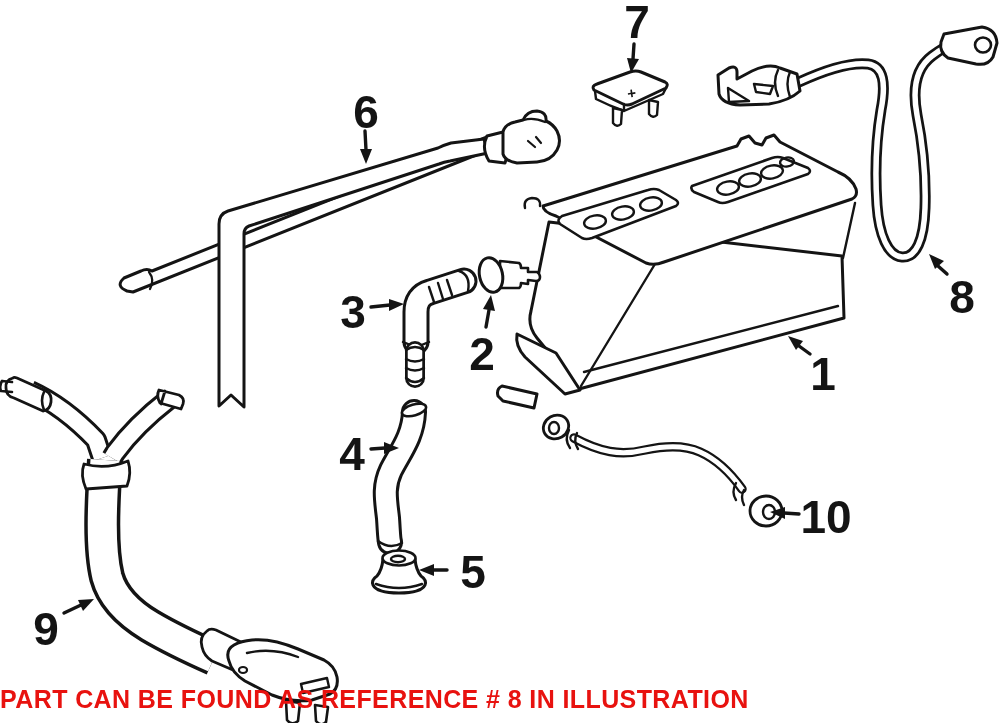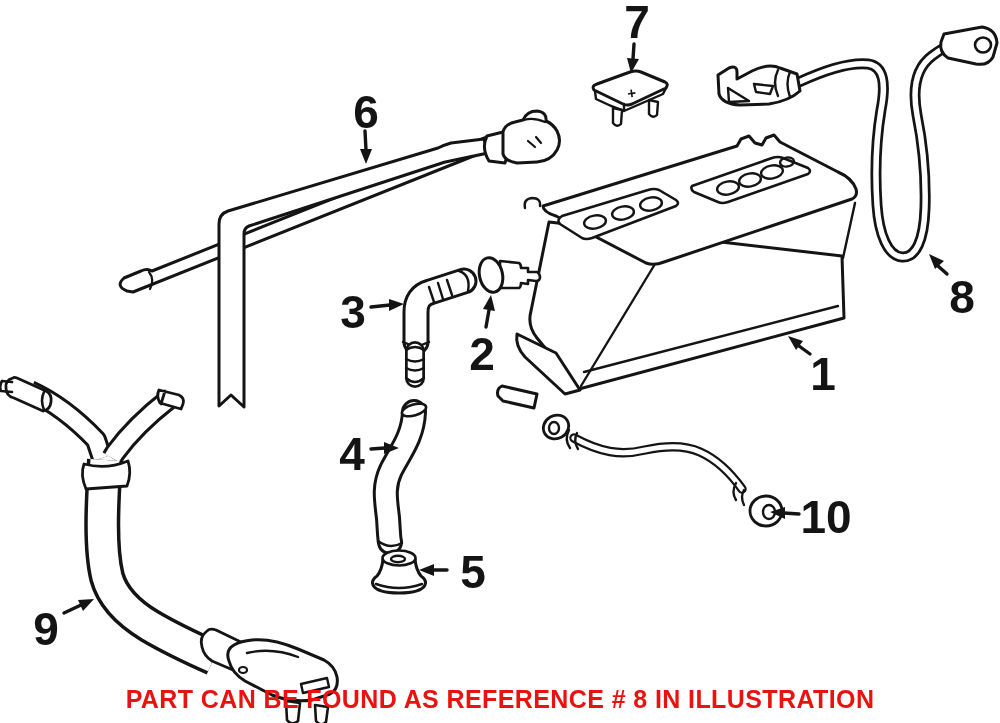--- a/index.html
+++ b/index.html
@@ -11,21 +11,21 @@
   .callout-num{
     font-family:"Liberation Sans",sans-serif;
     font-size:46px;font-weight:700;fill:#141414;
   }
   .cover-mark{
     font-family:"Liberation Sans",sans-serif;
     font-size:15px;font-weight:700;fill:#141414;
   }
   .caption{
     position:absolute;left:0;top:685px;width:100%;
-    text-align:center;
+    text-align:left;
     font-size:25px;font-weight:700;letter-spacing:0.4px;
     color:#e8120f;white-space:nowrap;
   }
 </style>
 </head>
 <body>
 
 <div id="stage">
 <svg id="art" viewBox="0 0 1000 723" fill="none" stroke="#141414" stroke-width="3" stroke-linecap="round" stroke-linejoin="round">
 

